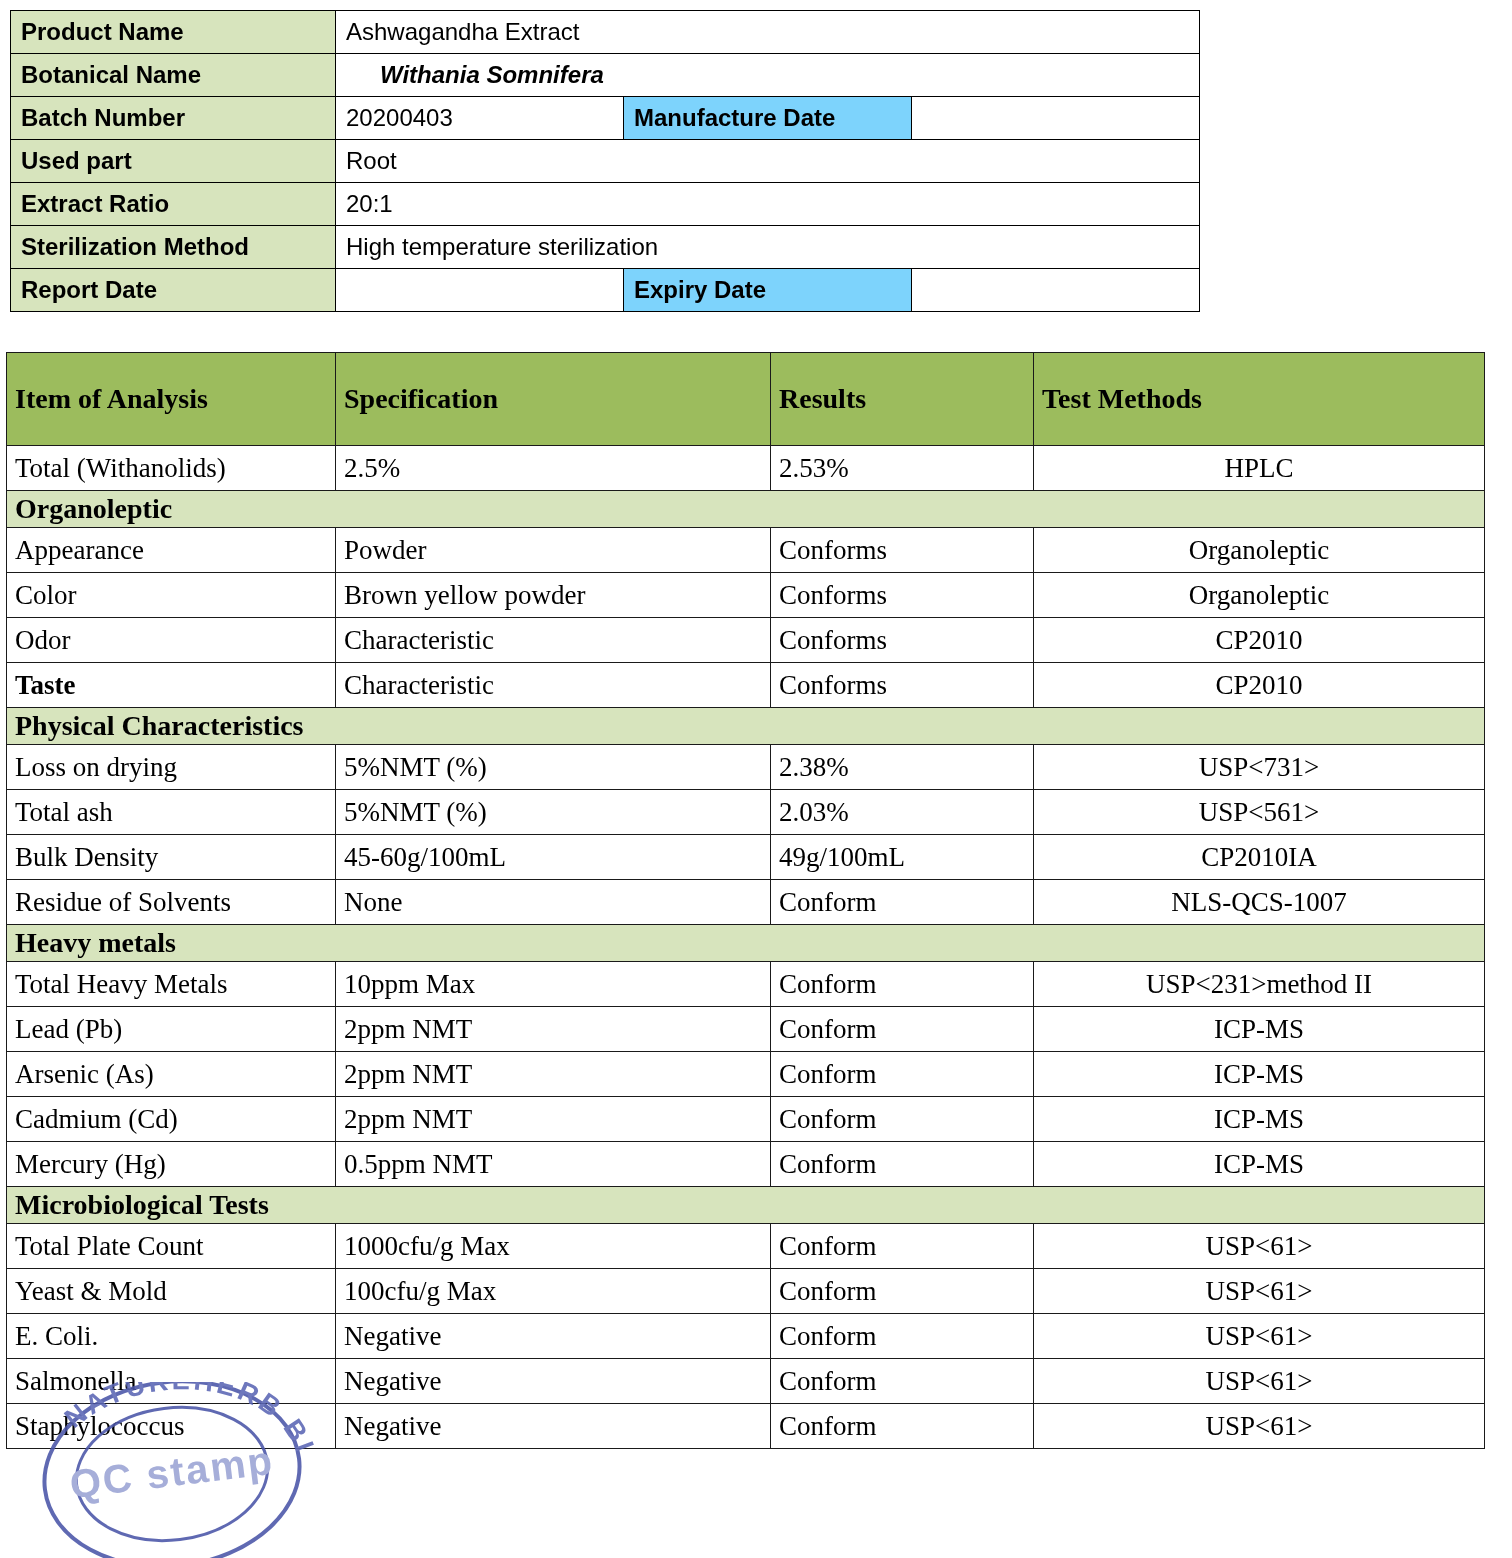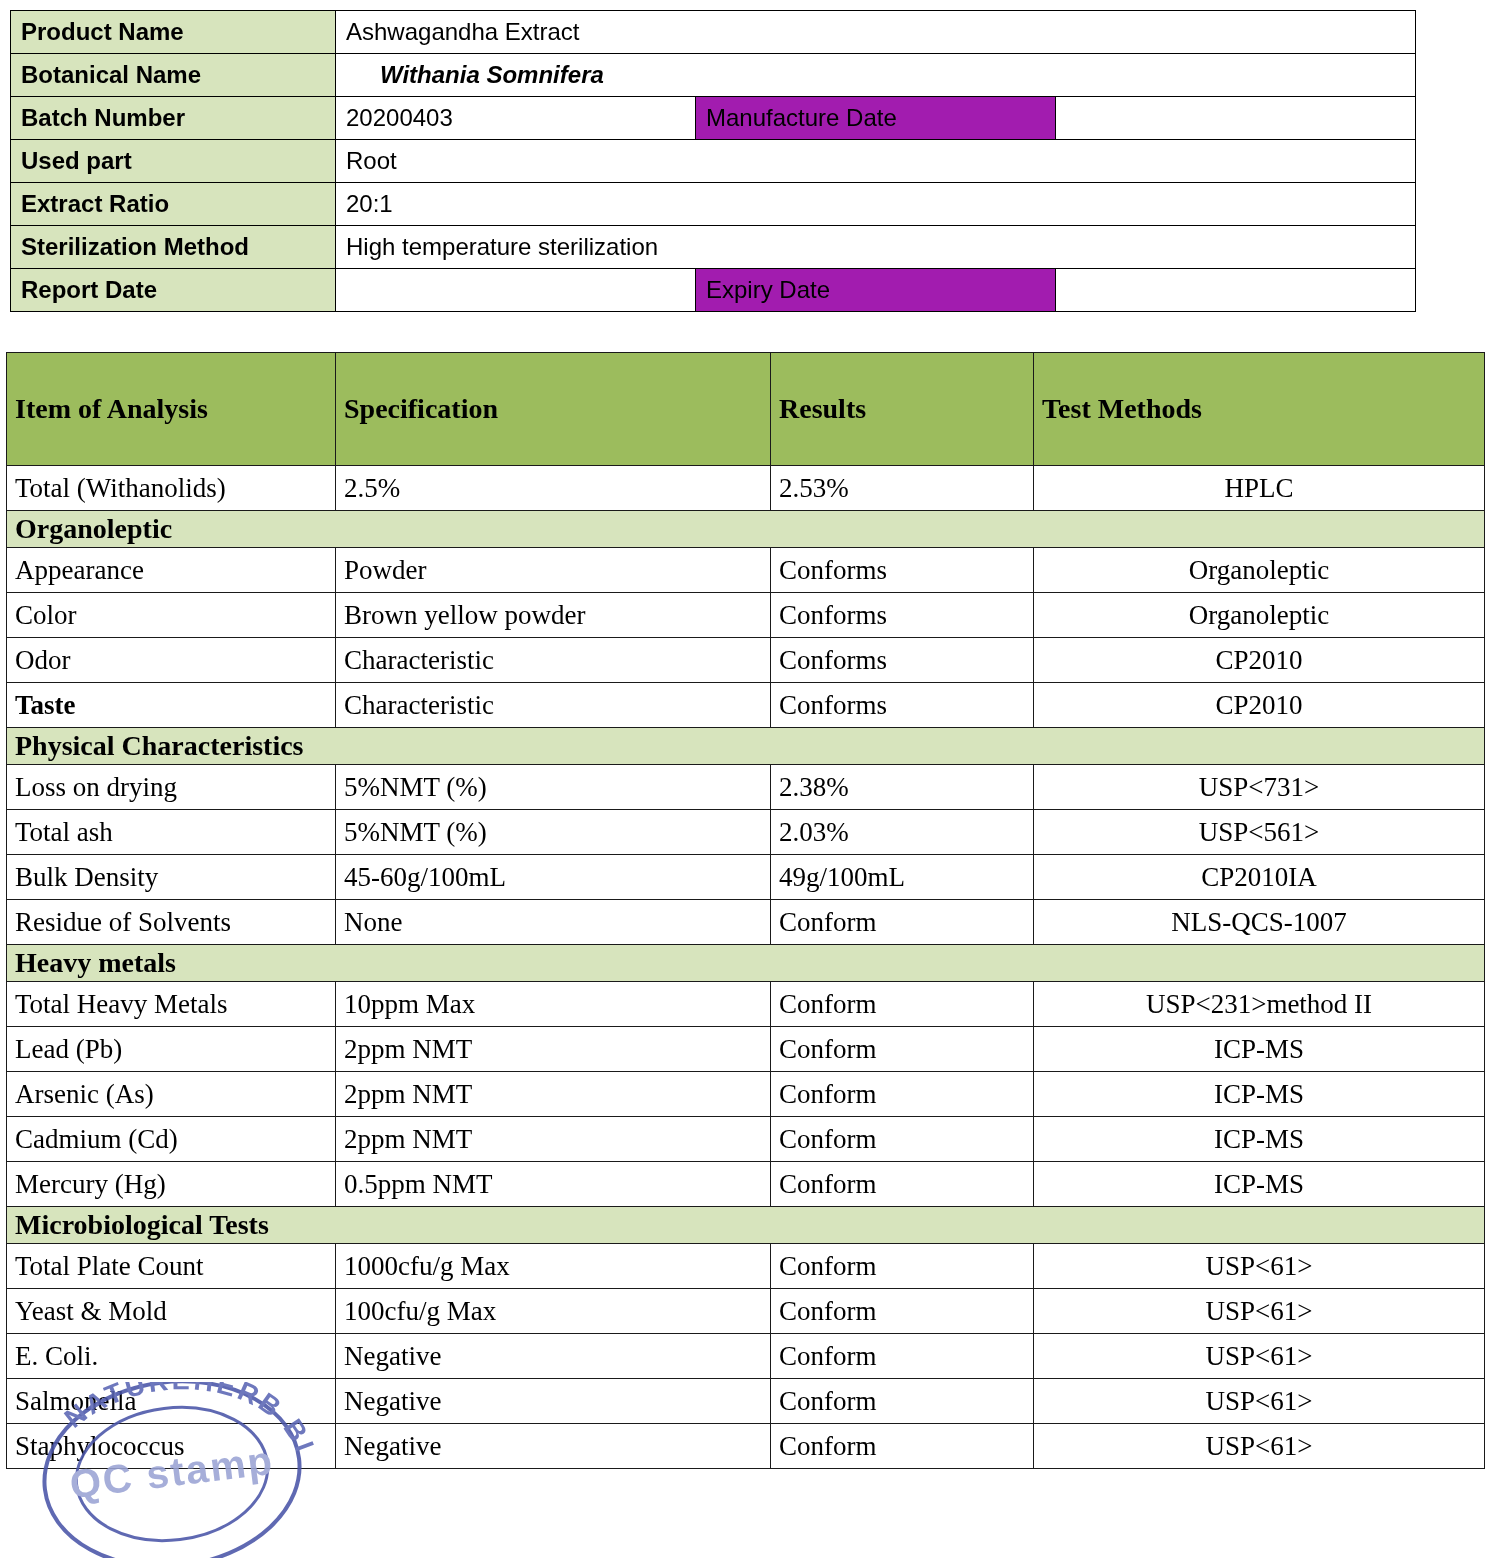--- a/index.html
+++ b/index.html
@@ -14,21 +14,21 @@
     font-family: "Liberation Serif", serif;
     color: #000000;
     overflow: hidden;
   }
 
   
   .info-table {
     position: absolute;
     left: 10px;
     top: 10px;
-    width: 1406px;
+    width: 1190px;
     border-collapse: collapse;
     table-layout: fixed;
     font-family: "Liberation Sans", sans-serif;
   }
   .info-table td {
     border: 1.5px solid #000000;
     height: 43px;
     padding: 0 10px;
     font-size: 24px;
     line-height: 1.05;
@@ -40,22 +40,22 @@
     font-weight: bold;
     width: 325px;
   }
   .info-value {
     background: #ffffff;
     font-weight: normal;
     margin-top: 12px;
   }
   .info-value.italic { font-style: italic; font-weight: bold; padding-left: 44px; }
   .info-sublabel {
-    background: #a21caf;
-    font-weight: normal;
+    background: #7dd3fc;
+    font-weight: bold;
     width: 308px;
   }
   .info-blank {
     background: #ffffff;
     width: 416px;
   }
 
   
   .coa-table {
     position: absolute;
@@ -71,21 +71,21 @@
     padding: 0 8px;
     font-size: 27px;
     line-height: 1.05;
     vertical-align: middle;
     text-align: left;
     font-weight: normal;
   }
   .coa-table thead th {
     background: #9cbc5d;
     font-weight: bold;
-    height: 113px;
+    height: 93px;
     font-size: 28px;
   }
   .coa-table thead th.c4 { text-align: left; }
 
   .col1 { width: 329px; }
   .col2 { width: 435px; }
   .col3 { width: 263px; }
   .col4 { width: 451px; }
 
   tr.data-row td { height: 45px; }

